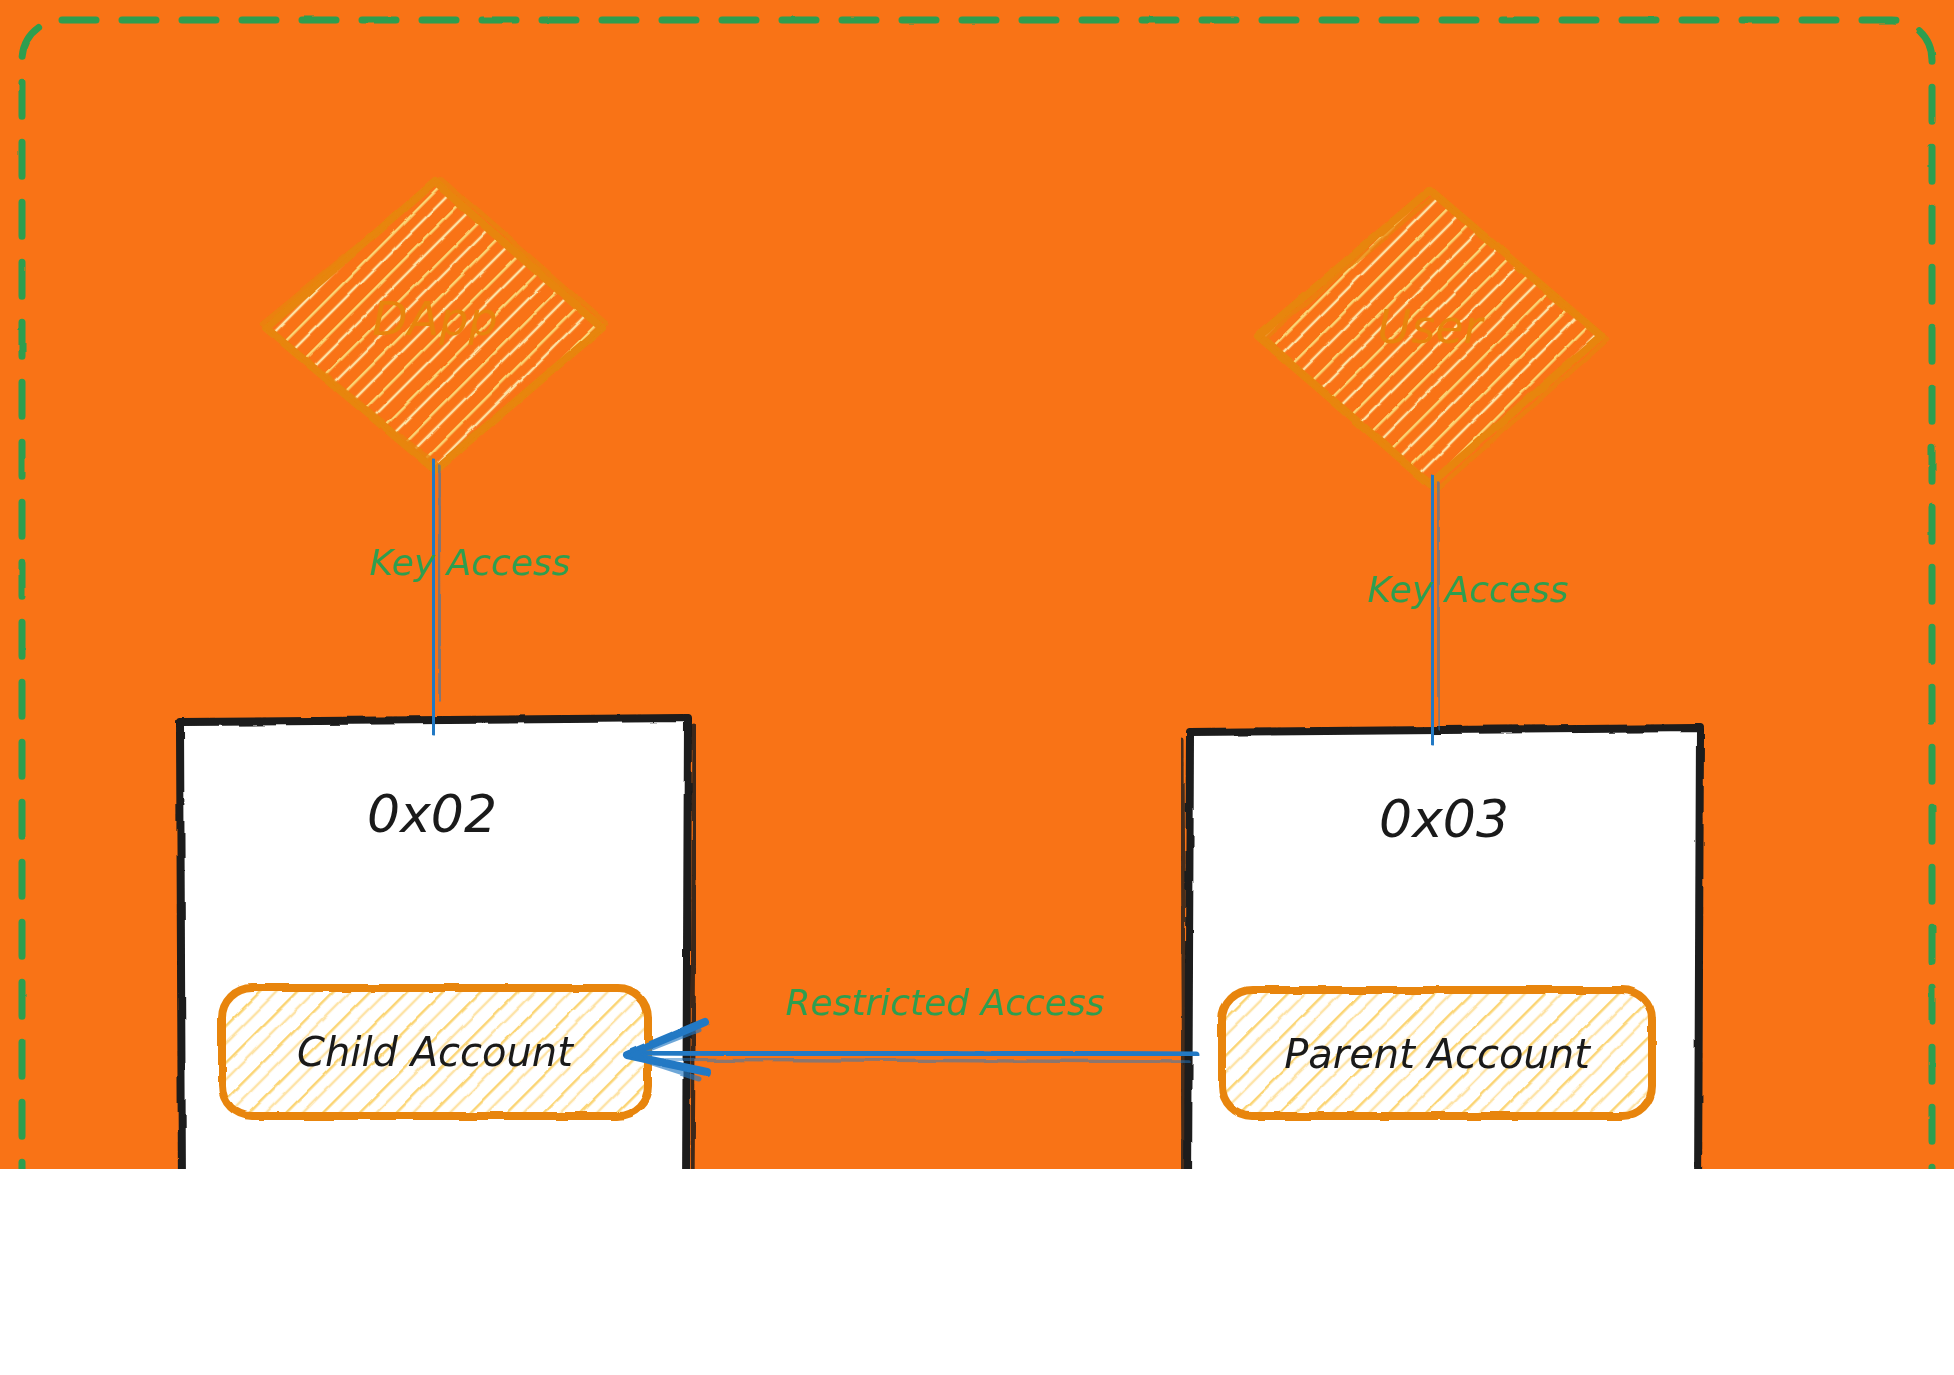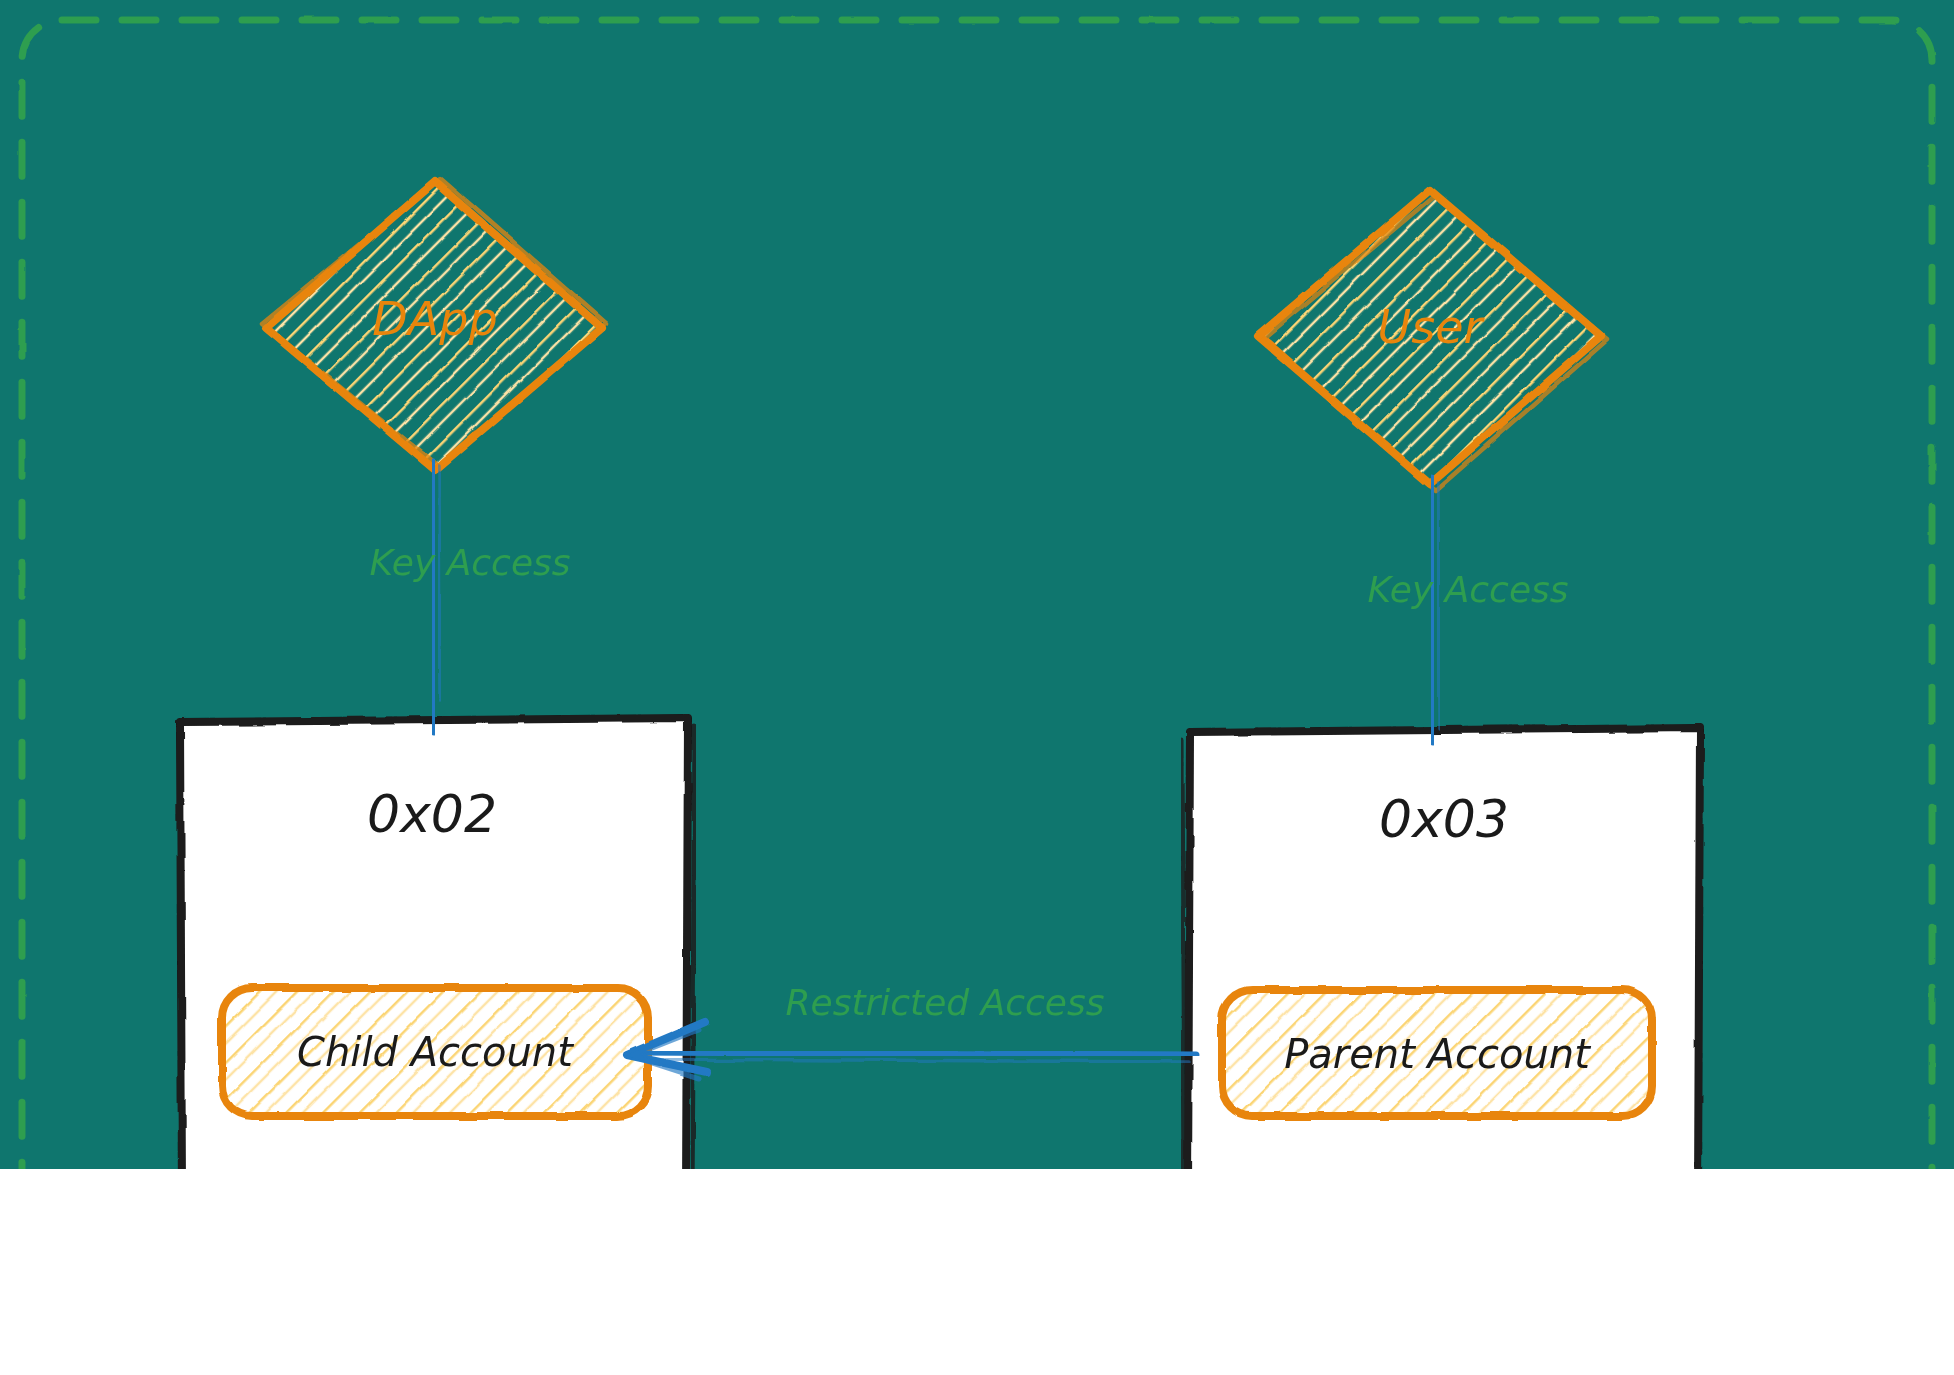--- a/index.html
+++ b/index.html
@@ -8,21 +8,21 @@
     padding: 0;
     background: #ffffff;
   }
   body {
     font-family: "DejaVu Sans", sans-serif;
   }
   #stage {
     position: relative;
     width: 1954px;
     height: 1169px;
-    background: #0f766e;
+    background: #f97316;
     overflow: hidden;
   }
   #canvas {
     position: absolute;
     top: 0;
     left: 0;
     width: 1954px;
     height: 1375px;
   }
   .sketch-label {

